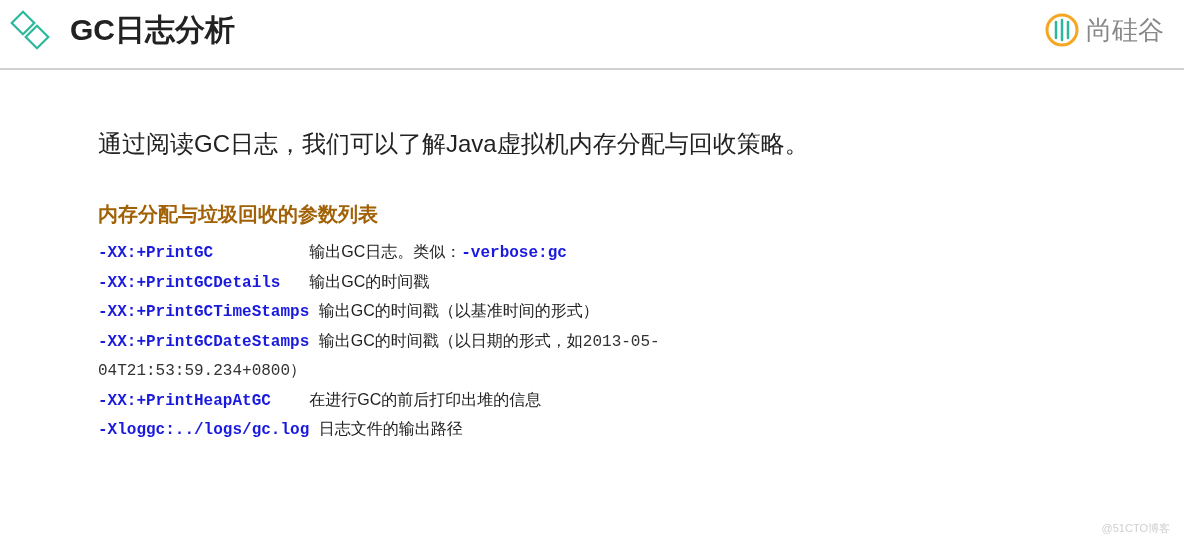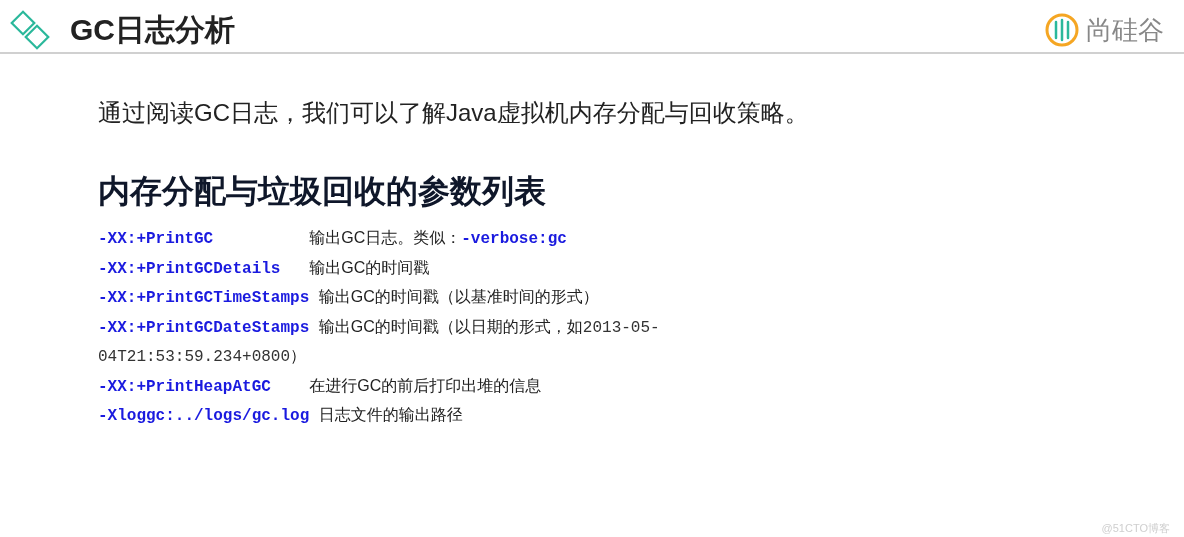--- a/index.html
+++ b/index.html
@@ -8,21 +8,21 @@
       background: #ffffff;
       width: 1184px;
       height: 537px;
       position: relative;
       overflow: hidden;
     }
     .header {
       display: flex;
       align-items: center;
       justify-content: space-between;
-      padding: 8px 20px 0 8px;
+      padding: 8px 20px 16px 8px;
       border-bottom: 2px solid #d0d0d0;
     }
     .header-left {
       display: flex;
       align-items: center;
       gap: 18px;
     }
     .logo-icon {
       width: 44px;
       height: 44px;
@@ -43,33 +43,33 @@
     .brand-icon {
       width: 36px;
       height: 36px;
     }
     .brand-text {
       font-size: 26px;
       color: #888;
       font-weight: 500;
     }
     .content {
-      padding: 40px 0 0 98px;
+      padding: 55px 0 0 98px;
       max-width: 1000px;
     }
     .intro {
       font-size: 24px;
       color: #222;
       line-height: 1.6;
       margin-bottom: 38px;
     }
     .subtitle {
-      font-size: 32px;
+      font-size: 20px;
       font-weight: bold;
-      color: #0f172a;
+      color: #a16207;
       margin-bottom: 10px;
     }
     .param-line {
       font-size: 16px;
       color: #222;
       line-height: 1.72;
       white-space: pre-wrap;
     }
     .cmd {
       font-family: "Courier New", Consolas, monospace;

